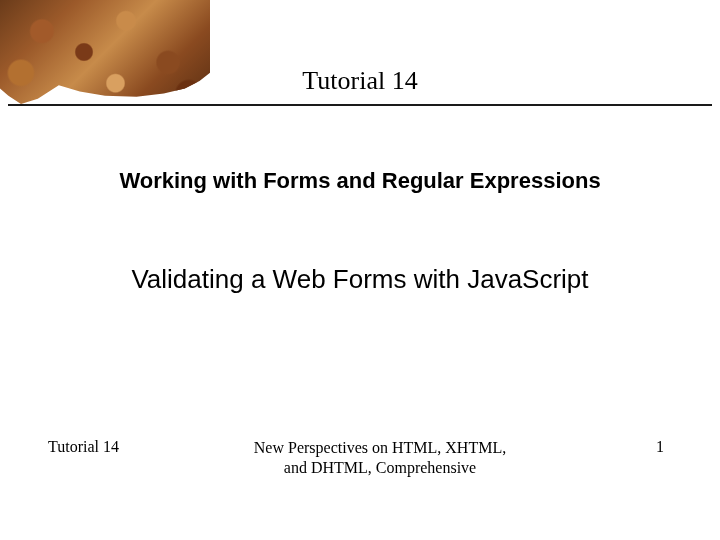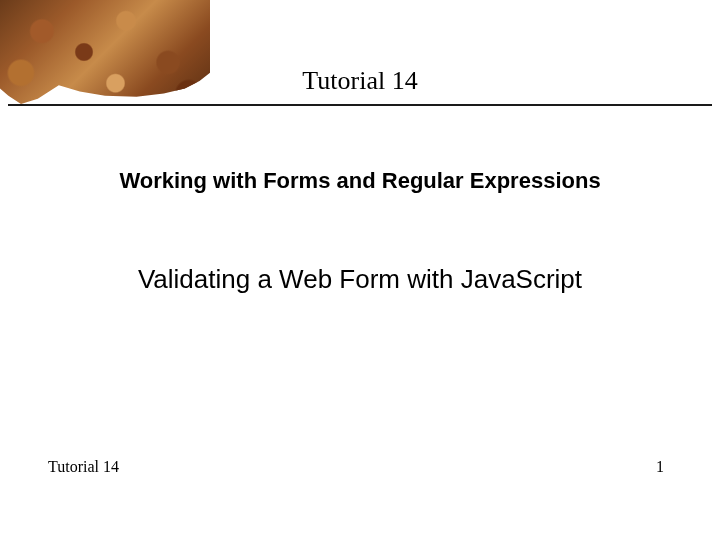--- a/index.html
+++ b/index.html
@@ -32,23 +32,24 @@
 <div class="slide">
 
   <div class="header-area">
     <div class="decorative-image"></div>
     <div class="chapter-label">Tutorial 14</div>
     <div class="rule"></div>
   </div>
 
   <h1 class="main-title">Working with Forms and Regular Expressions</h1>
 
-  <div class="sub-title">Validating a Web Form with JavaScript</div>
+  <div class="sub-title">Validating a Web Forms with JavaScript</div>
 
   <div class="footer">
     <div class="footer-left">Tutorial 14</div>
     <div class="footer-center">
-      <br>
+      <span>New Perspectives on HTML, XHTML,</span><br>
+      <span>and DHTML, Comprehensive</span>
     </div>
     <div class="footer-right">1</div>
   </div>
 
 </div>
 
 </body></html>

